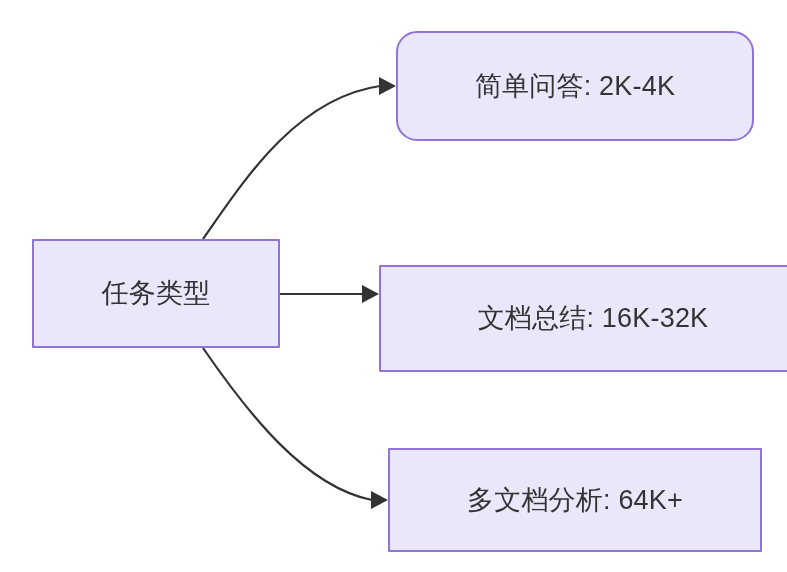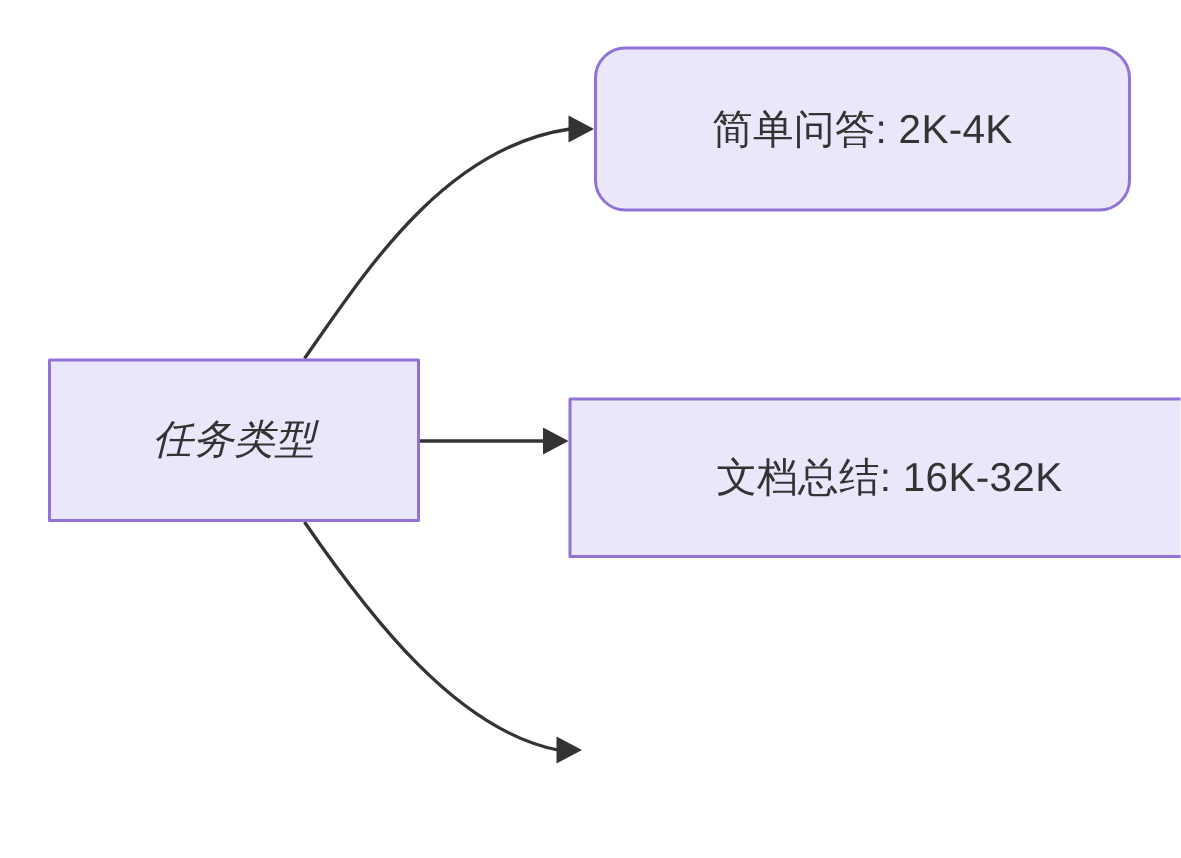--- a/index.html
+++ b/index.html
@@ -45,21 +45,20 @@
     line-height: 1.2;
     letter-spacing: 0.2px;
     color: #333333;
     white-space: nowrap;
   }
   #node-source {
     left: 32px;
     top: 239px;
     width: 248px;
     height: 109px;
-    font-style: italic;
   }
   #node-task-0 {
     left: 396px;
     top: 31px;
     width: 358px;
     height: 110px;
     border-radius: 21px;
   }
   #node-task-1 {
     left: 379px;
@@ -112,14 +111,17 @@
   </div>
 
   <div class="node" id="node-task-0">
     <span class="node-label">简单问答: 2K-4K</span>
   </div>
 
   <div class="node" id="node-task-1">
     <span class="node-label">文档总结: 16K-32K</span>
   </div>
 
+  <div class="node" id="node-task-2">
+    <span class="node-label">多文档分析: 64K+</span>
+  </div>
 
 </div>
 
 </body></html>

